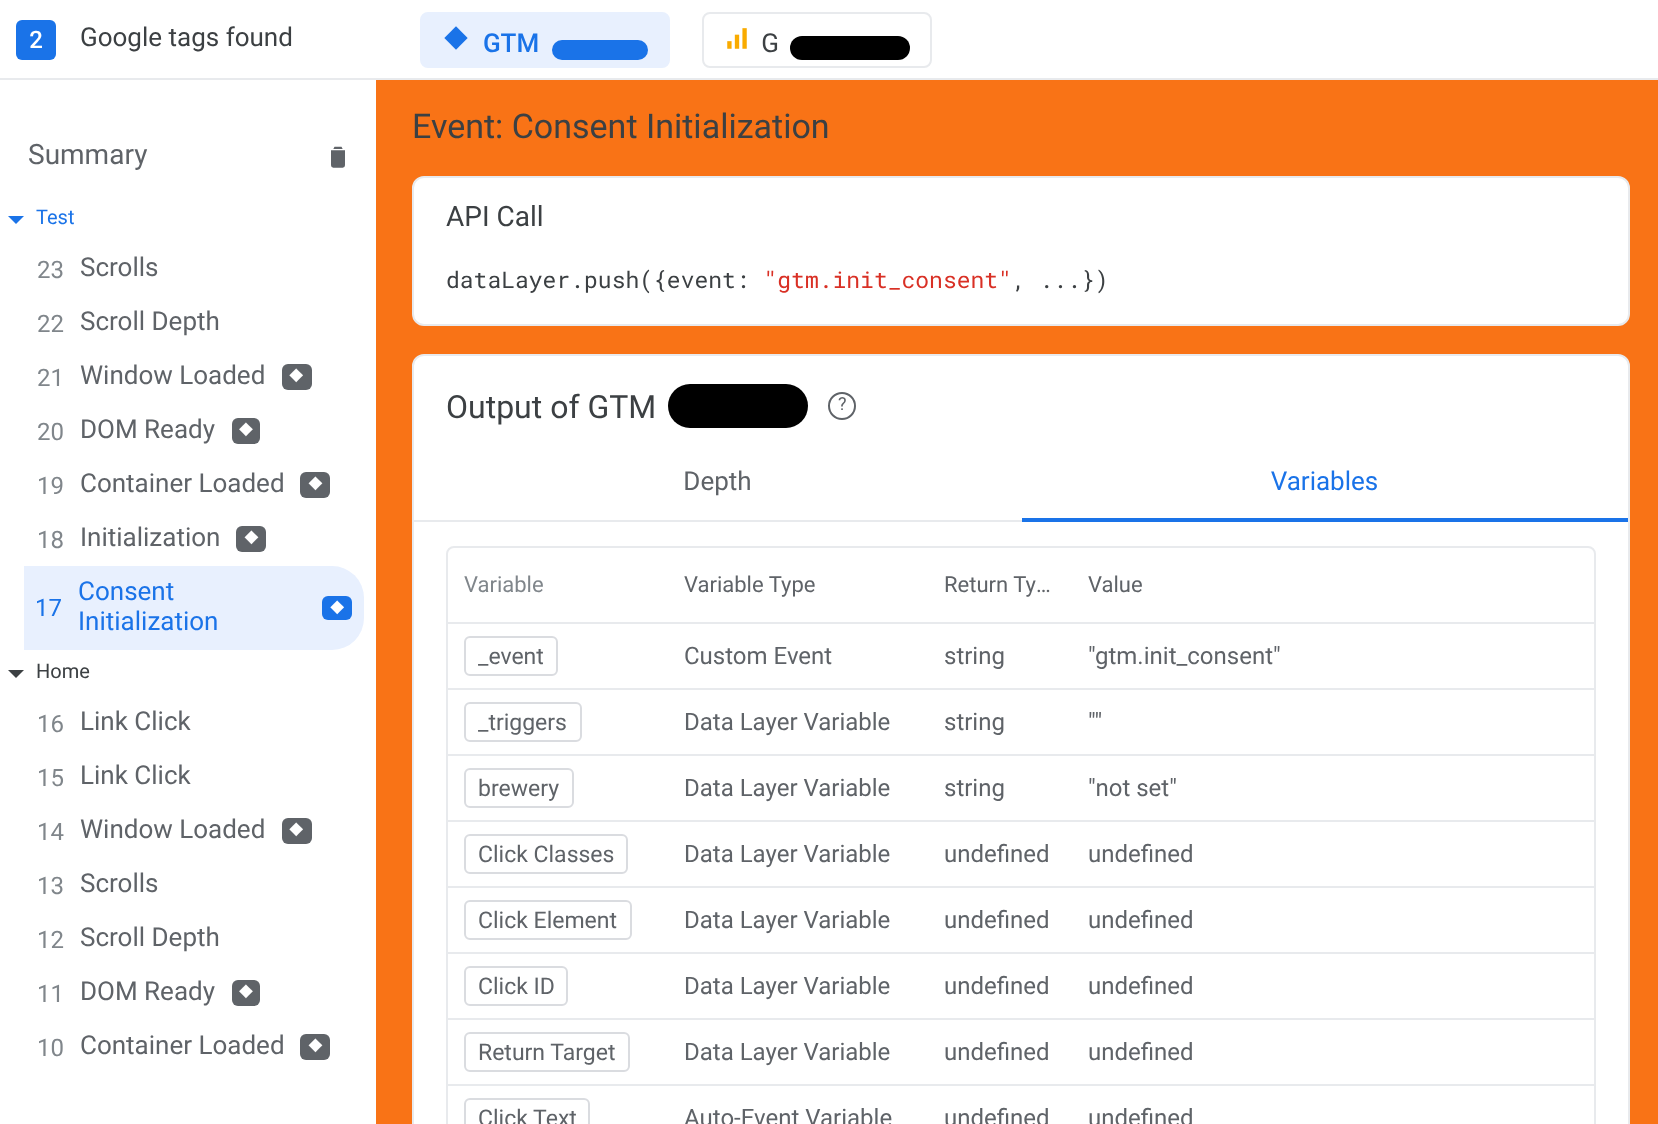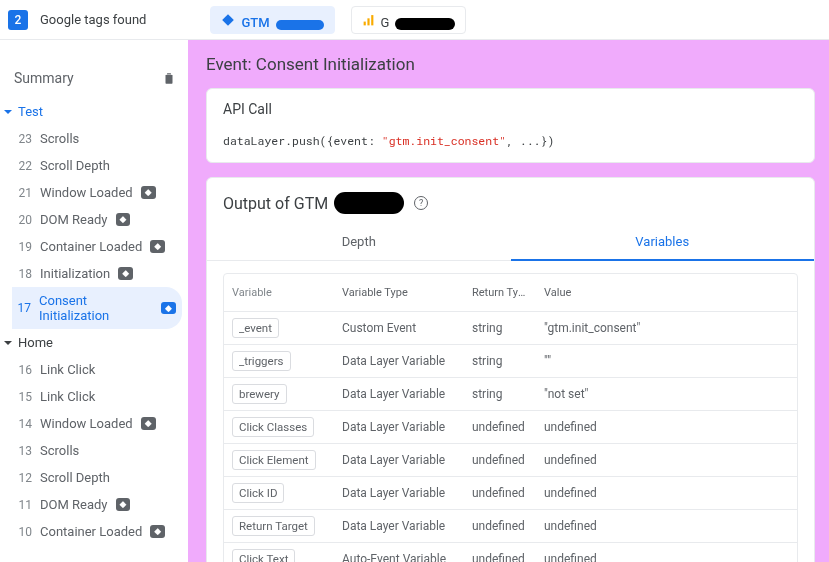--- a/index.html
+++ b/index.html
@@ -78,21 +78,21 @@
     justify-content: space-between;
     padding: 4px 6px 12px 2px;
     margin-top: 12px;
   }
   .sidebar-head span { color: #5f6368; font-size: 14px; }
   .group-label {
     display: flex;
     align-items: center;
     gap: 4px;
     color: #1a73e8;
-    font-size: 13px;
+    font-size: 10px;
     padding: 6px 0 6px 0;
     cursor: pointer;
   }
   .group-label.home { color: #3c4043; }
   .caret {
     width: 0; height: 0;
     border-top: 4px solid currentColor;
     border-left: 4px solid transparent;
     border-right: 4px solid transparent;
     margin-left: -8px;
@@ -120,21 +120,21 @@
     font-size: 9px;
     border-radius: 3px;
     padding: 1px 4px;
     line-height: 1.2;
   }
   .side-item.selected .event-chip { background: #1a73e8; }
 
   
   .main {
     flex: 1;
-    background: #f0abfc;
+    background: #f97316;
     padding: 14px 14px 0 18px;
     overflow-y: auto;
   }
   .event-title {
     font-size: 17px;
     color: #3c4043;
     margin-bottom: 14px;
     font-weight: 400;
   }
   .card {

